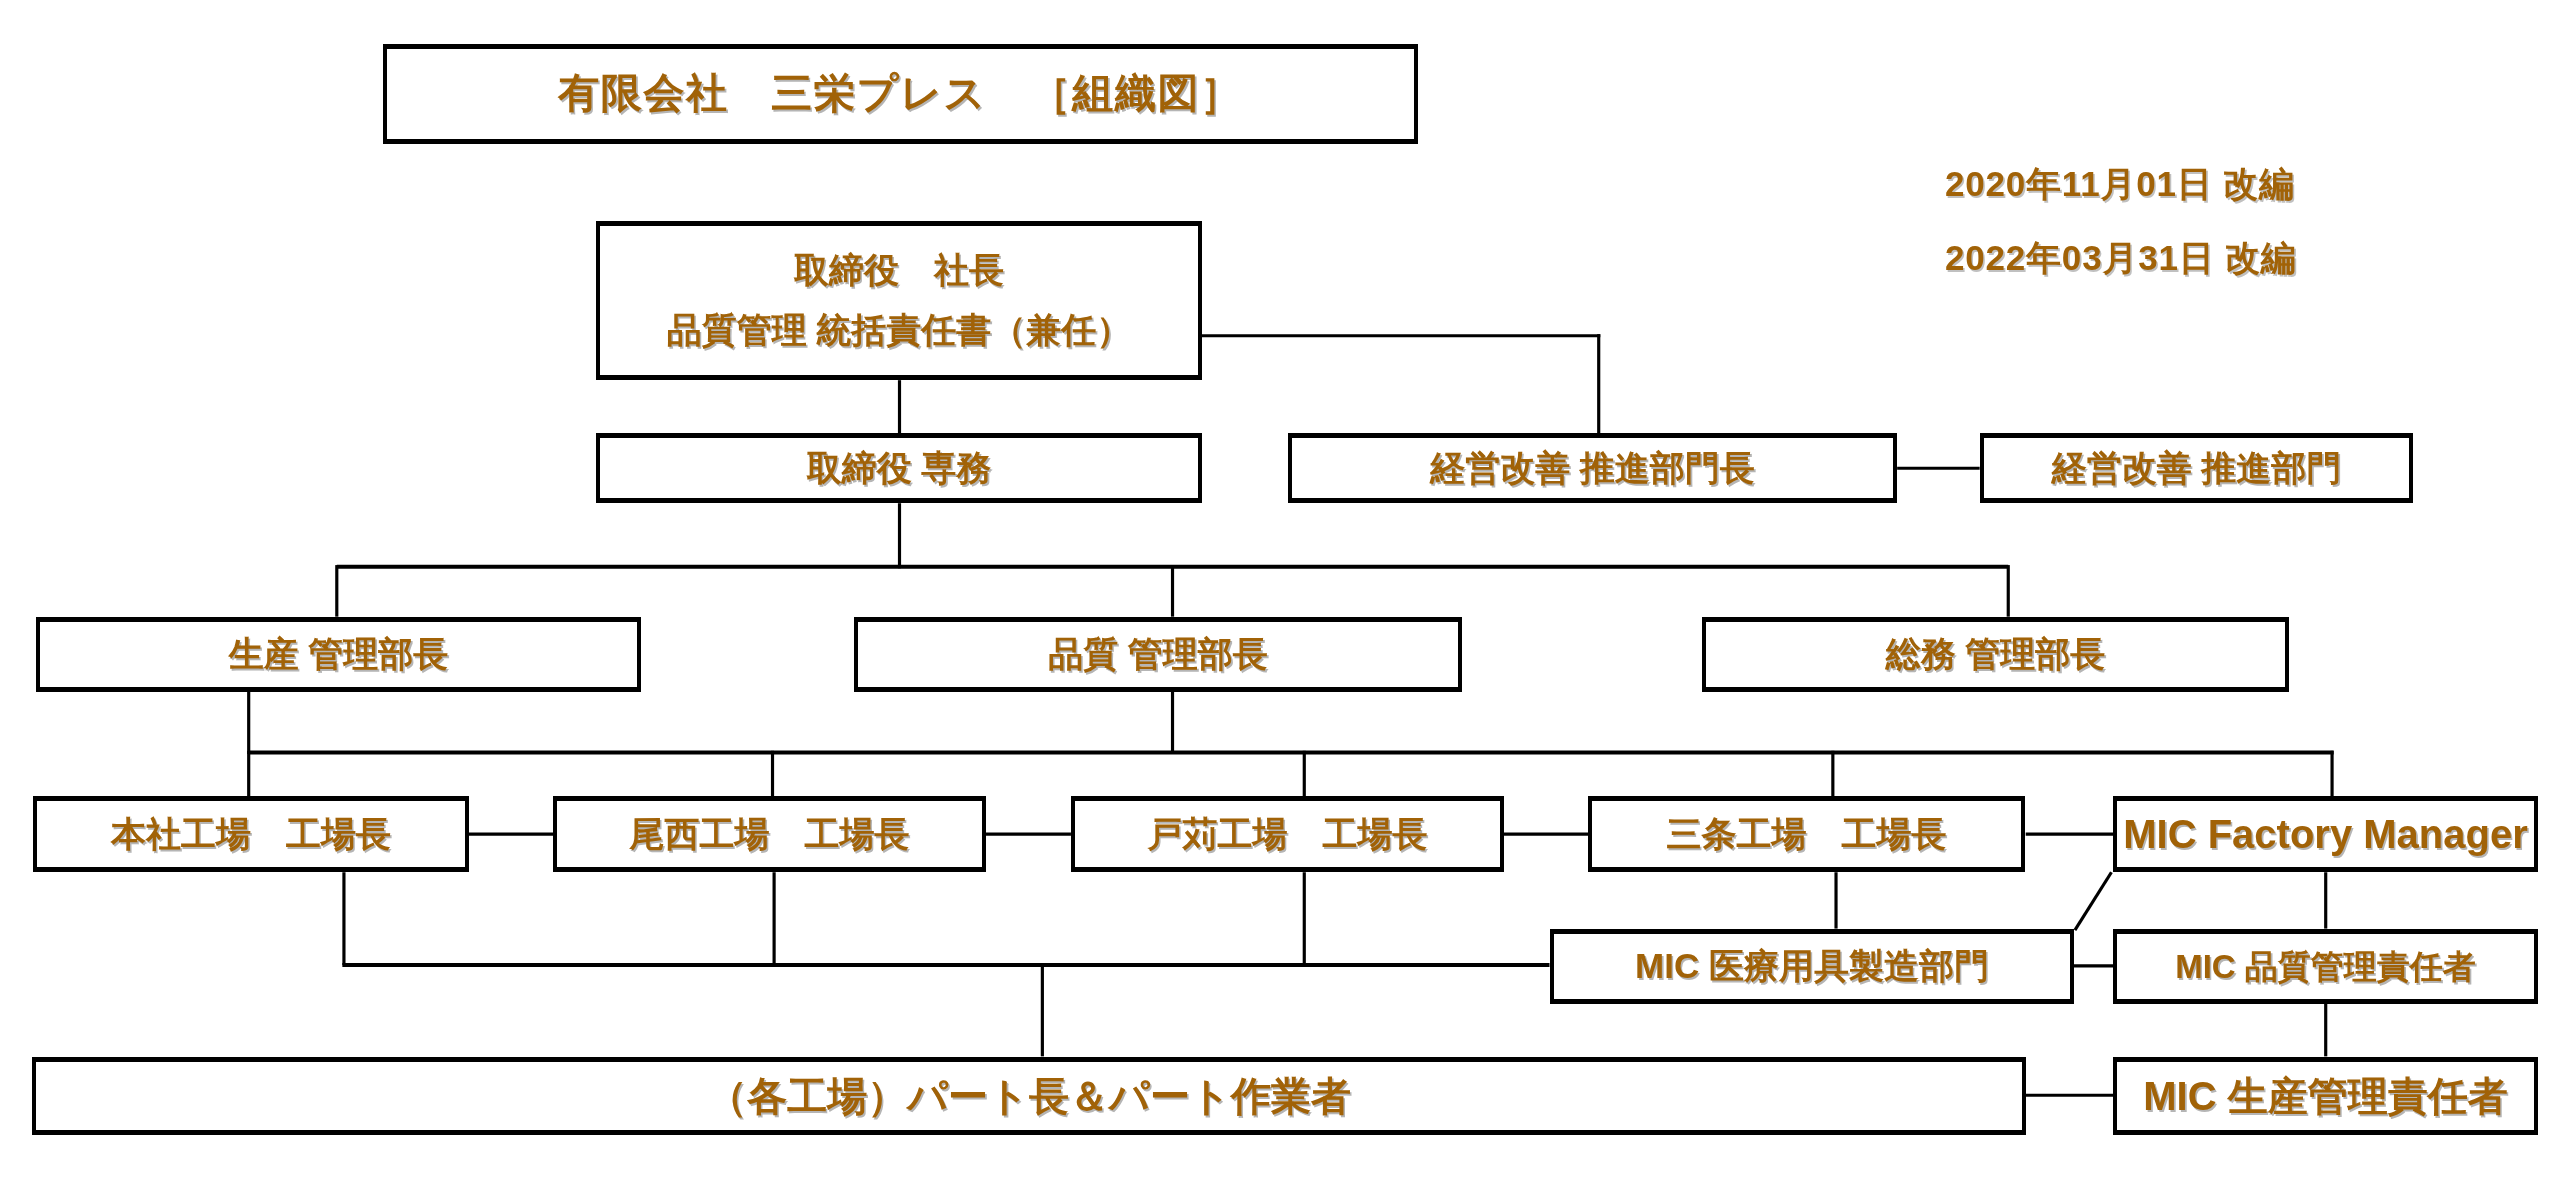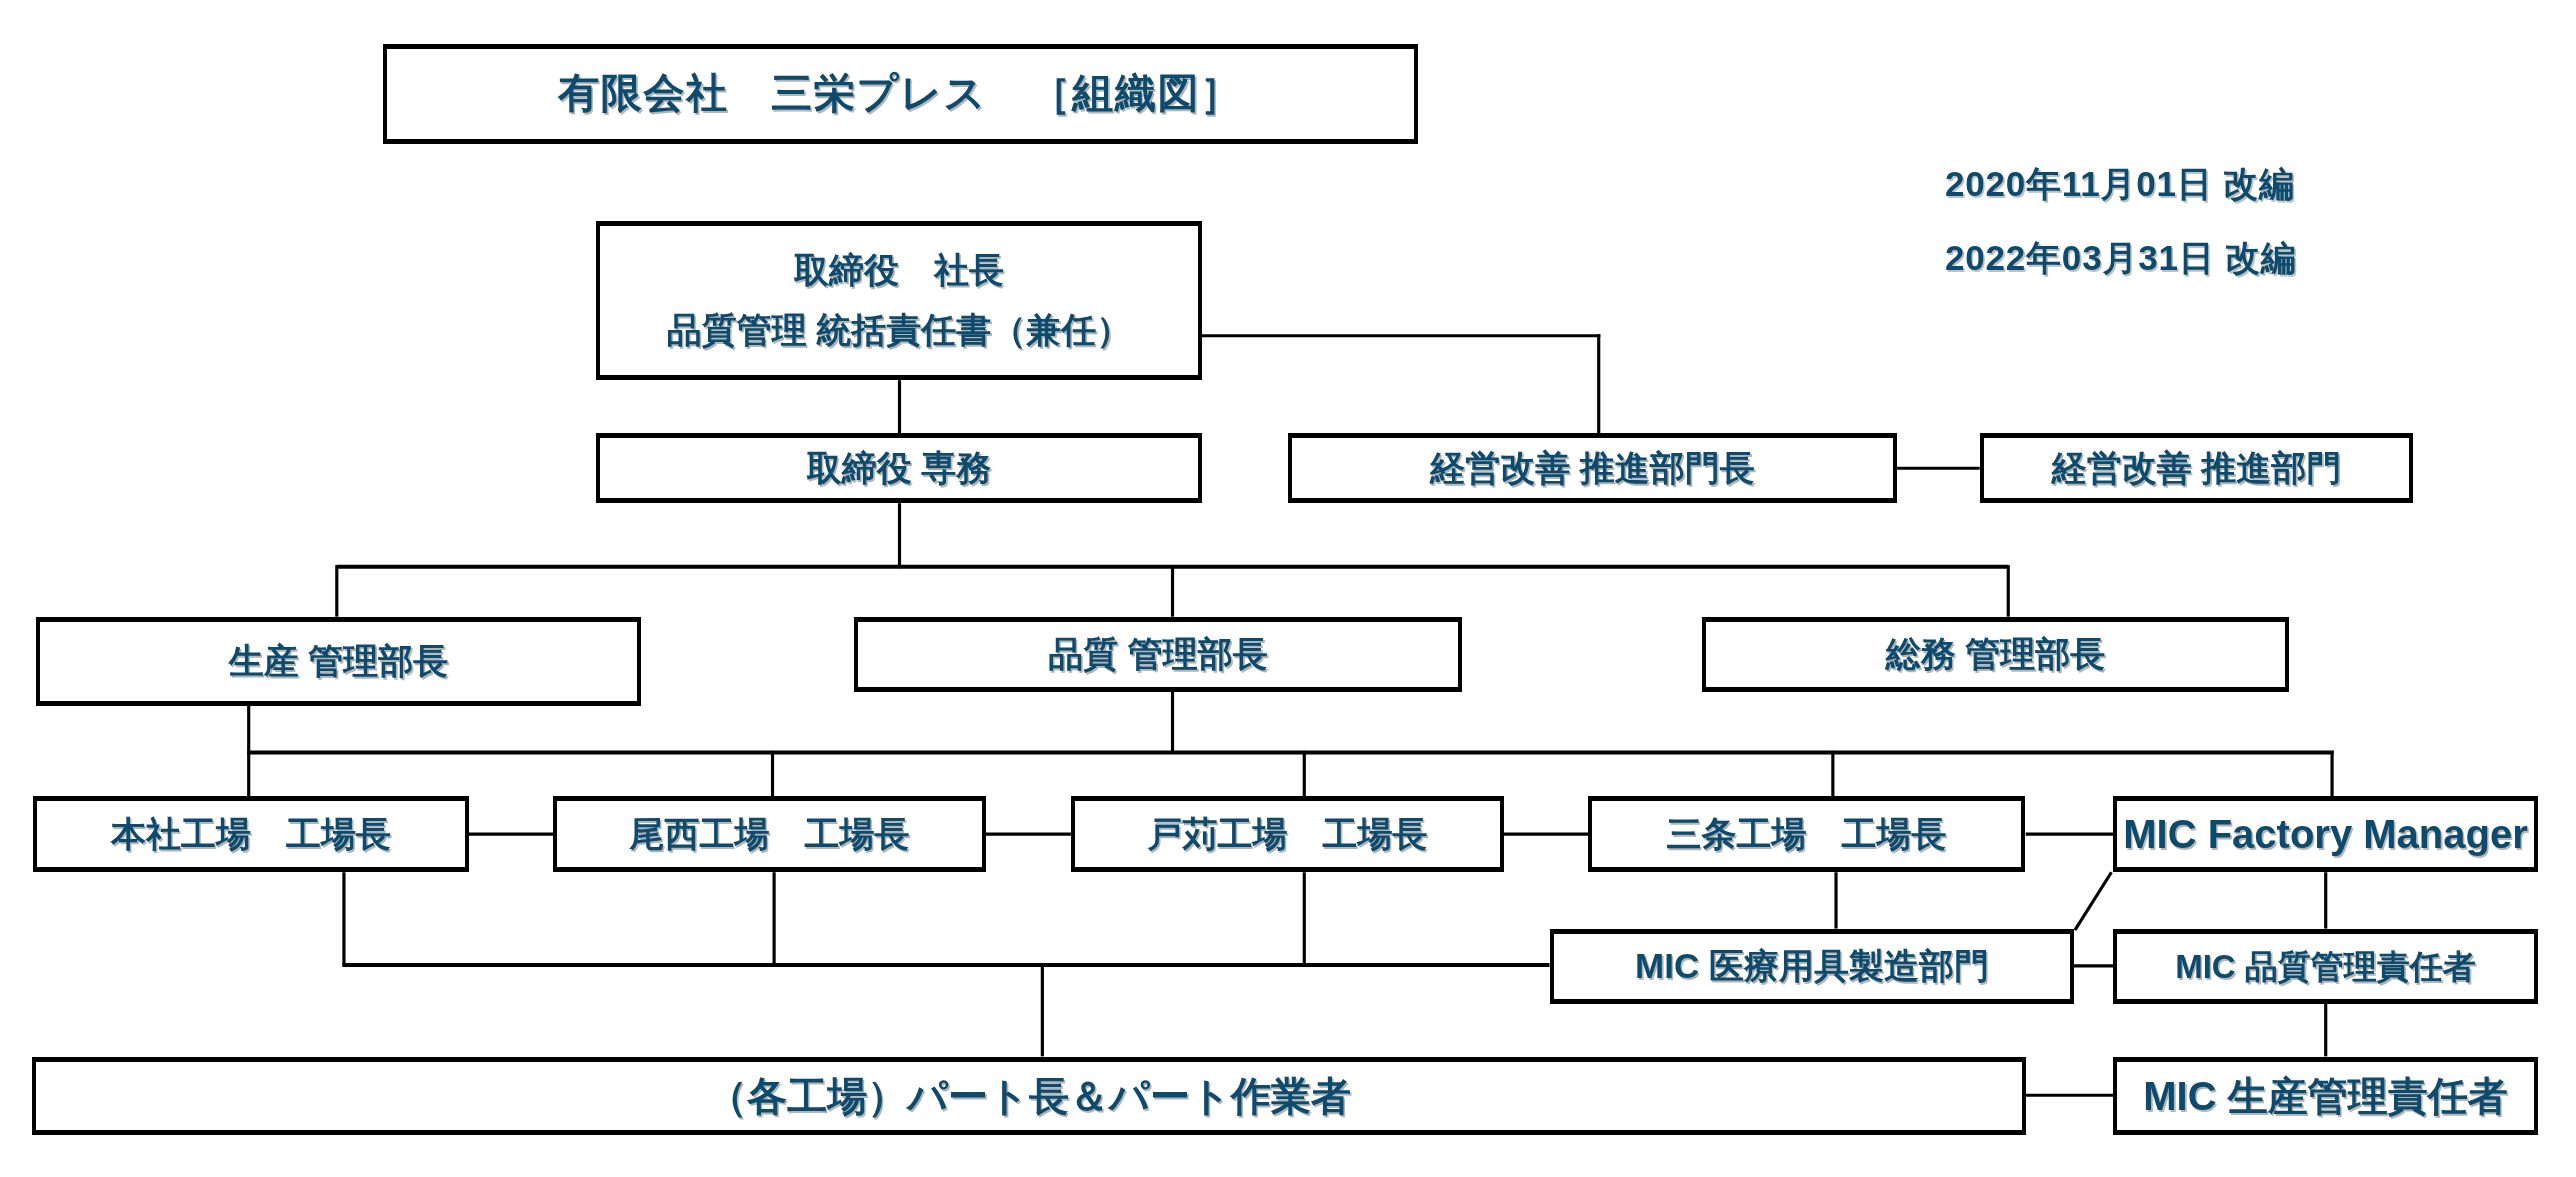--- a/index.html
+++ b/index.html
@@ -1,21 +1,21 @@
 <!DOCTYPE html>
 <html style="font-size:12.7px"><head>
 <meta charset="utf-8">
 <style>
   html,body{margin:0;padding:0;background:#ffffff;}
   #stage{
     position:relative;
     width:2576px;height:1177px;
     background:#ffffff;
     font-family:"Liberation Sans","DejaVu Sans",sans-serif;
-    color:#0c4a6e;
+    color:#a16207;
     overflow:hidden;
   }
   .node{
     position:absolute;
     box-sizing:border-box;
     border:4px solid #000;
     border-top-width:5.6px;
     border-bottom-width:5.6px;
     background:#fff;
     display:flex;
@@ -104,21 +104,21 @@
     <span>取締役 専務</span>
   </div>
 
   <div class="node" style="left:1288px;top:433px;width:609px;height:70px;">
     <span>経営改善 推進部門長</span>
   </div>
   <div class="node" style="left:1980px;top:433px;width:433px;height:70px;">
     <span>経営改善 推進部門</span>
   </div>
 
-  <div class="node" style="left:36px;top:617px;width:605px;height:89px;">
+  <div class="node" style="left:36px;top:617px;width:605px;height:75px;">
     <span>生産 管理部長</span>
   </div>
   <div class="node" style="left:854px;top:617px;width:608px;height:75px;">
     <span>品質 管理部長</span>
   </div>
   <div class="node" style="left:1702px;top:617px;width:587px;height:75px;">
     <span>総務 管理部長</span>
   </div>
 
   <div class="node" style="left:33px;top:796px;width:436px;height:76px;">

